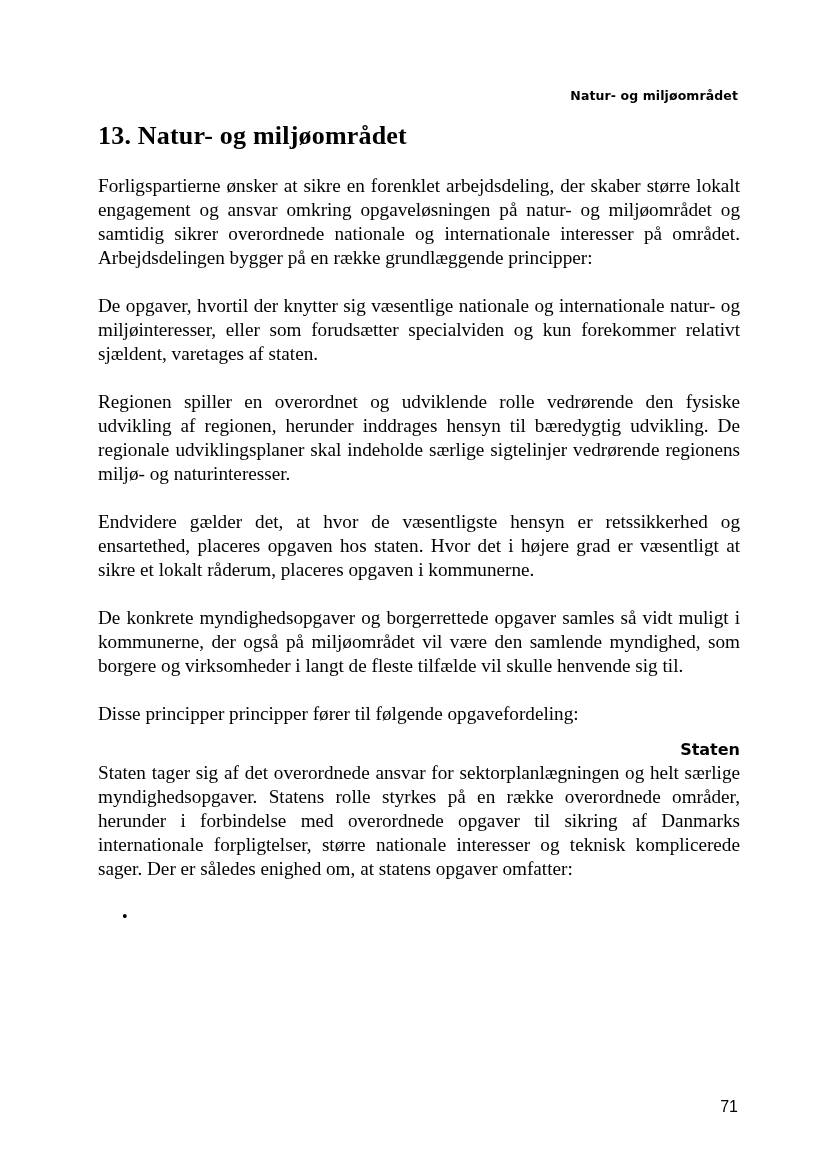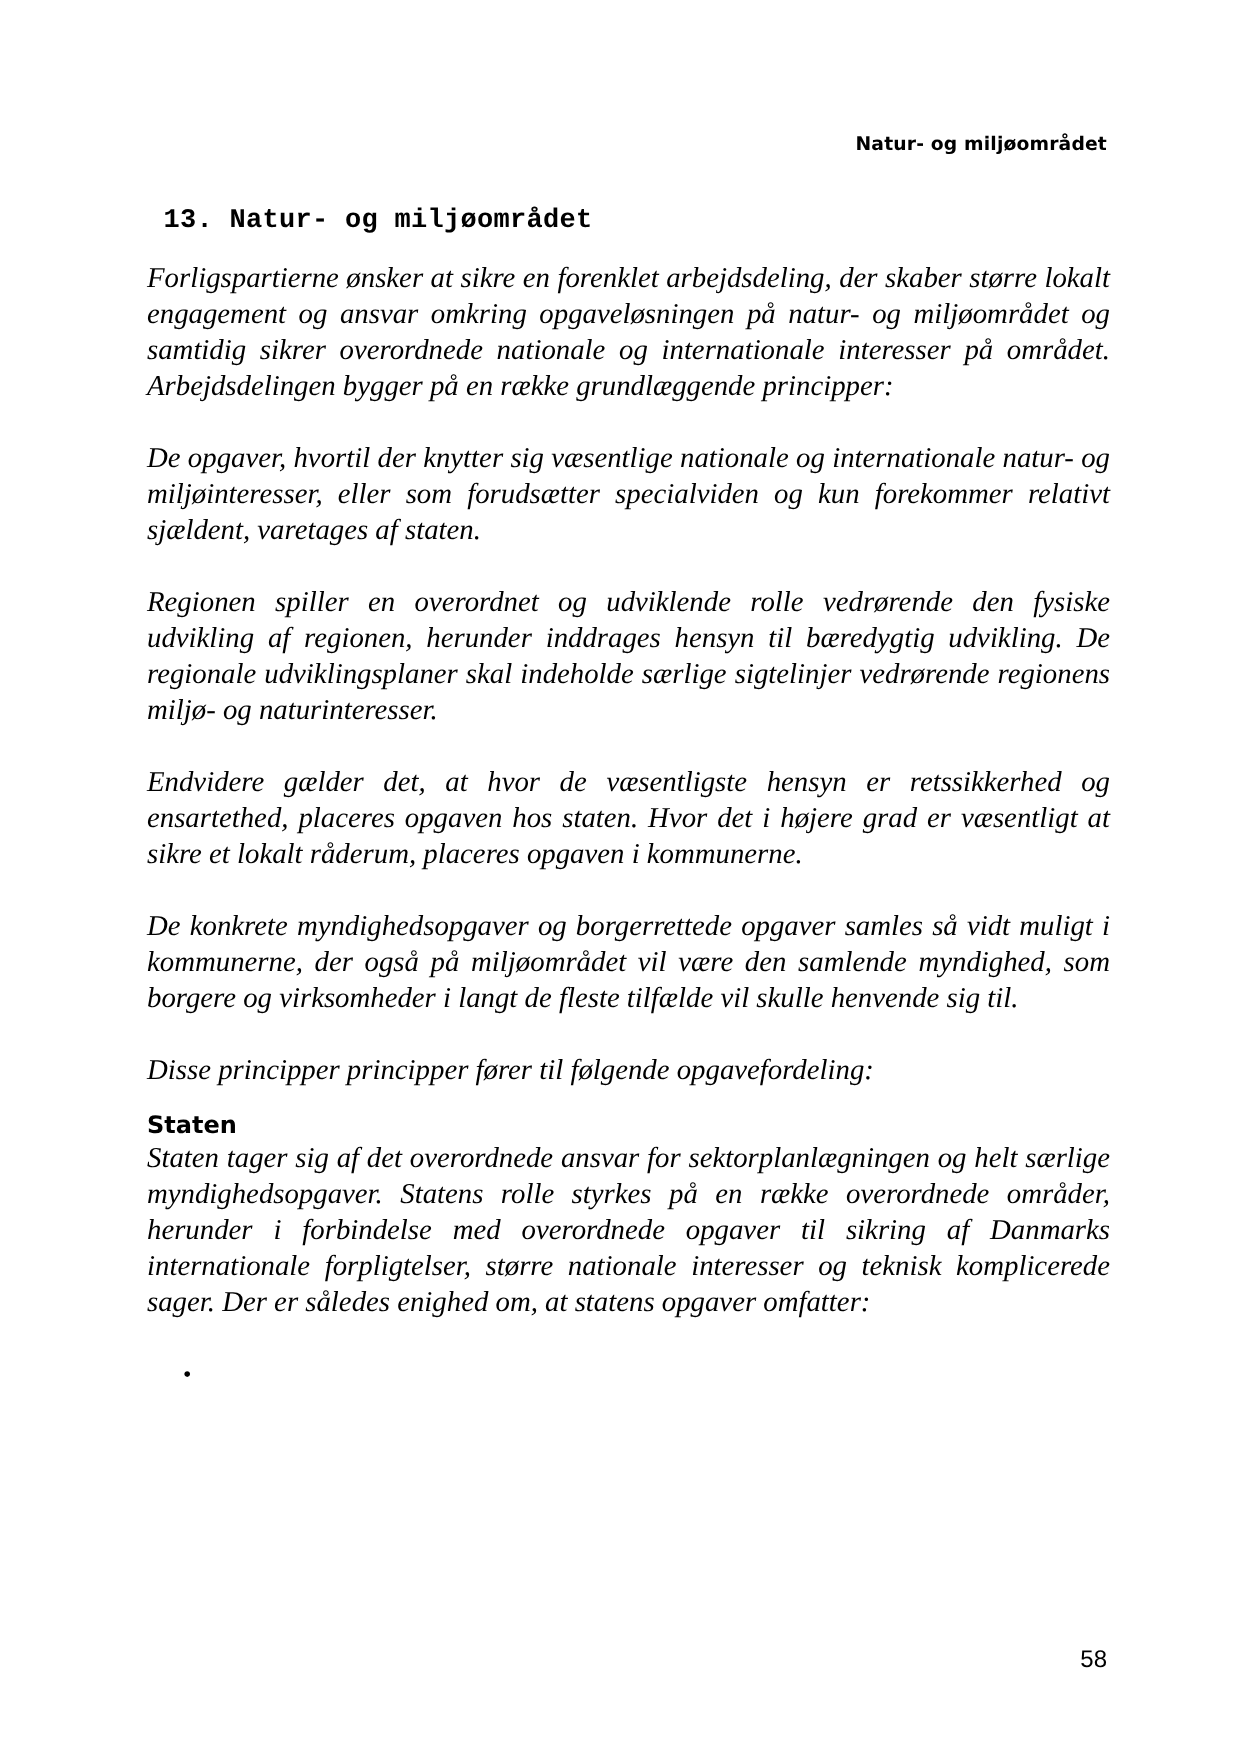--- a/index.html
+++ b/index.html
@@ -4,32 +4,32 @@
 <style>
   html, body { margin: 0; padding: 0; background: #ffffff; }
   body { width: 827px; height: 1169px; position: relative; overflow: hidden; color: #000; }
   .running-header {
     position: absolute; top: 68px; right: 89px;
     font-family: "DejaVu Sans", sans-serif; font-weight: bold; font-size: 12.5px;
     letter-spacing: 0.1px;
     margin-top: 20px;
   }
   .chapter-title {
-    position: absolute; top: 118px; left: 97px; margin: 12px;
-    font-family: Liberation Mono, monospace; font-weight: bold; font-size: 18px;
+    position: absolute; top: 118px; left: 97px; margin: 1px;
+    font-family: Liberation Serif, serif; font-weight: bold; font-size: 26px;
     line-height: 34px; letter-spacing: 0.2px;
   }
   .content {
     position: absolute; top: 174px; left: 98px; width: 642px;
     font-family: "Liberation Serif", serif; font-size: 19.2px; line-height: 24px;
   }
-  .content p { margin: 0 0 24px 0; text-align: justify; hyphens: manual; font-style: italic; }
+  .content p { margin: 0 0 24px 0; text-align: justify; hyphens: manual; }
   .section-heading {
     font-family: "DejaVu Sans", sans-serif; font-weight: bold; font-size: 16px;
-    line-height: 22px; margin: -1px 0 0 0;
+    line-height: 22px; margin: -1px 0 0 0; text-align: right;
   }
   .section-heading + p { margin-top: 0; }
   ul.bullets { list-style: none; margin: 0; padding: 0; }
   ul.bullets li { position: relative; padding-left: 62px; text-align: justify; }
   ul.bullets li .bullet {
     position: absolute; left: 24px; top: 0; font-size: 16px;
   }
   .page-number {
     position: absolute; top: 1098px; right: 89px;
     font-family: "Liberation Sans", sans-serif; font-size: 16px; font-weight: normal;
@@ -53,13 +53,13 @@
   <div class="section-heading">Staten</div>
   <p style="margin-bottom:24px;">Staten tager sig af det overordnede ansvar for sektorplanlægningen og helt særlige myndighedsopgaver. Statens rolle styrkes på en række overordnede områder, herunder i forbindelse med overordnede opgaver til sikring af Danmarks internationale forpligtelser, større nationale interesser og teknisk komplicerede sager. Der er således enighed om, at statens opgaver omfatter:</p>
 
   <ul class="bullets">
     <li>
       <span class="bullet">•</span>
     </li>
   </ul>
 </div>
 
-<div class="page-number">58</div>
+<div class="page-number">71</div>
 
 </body></html>

